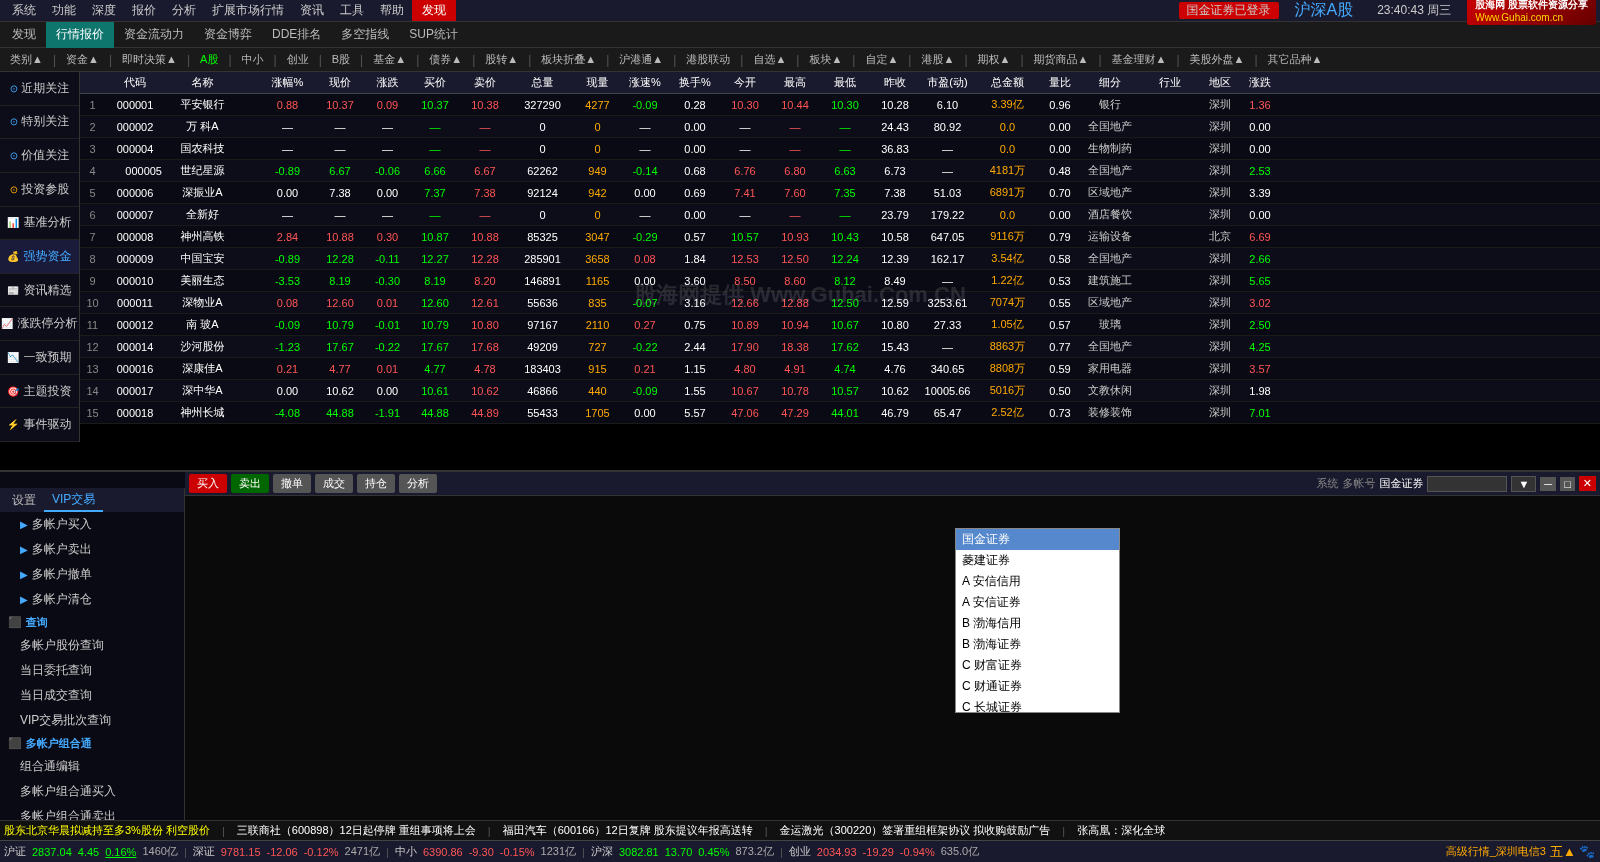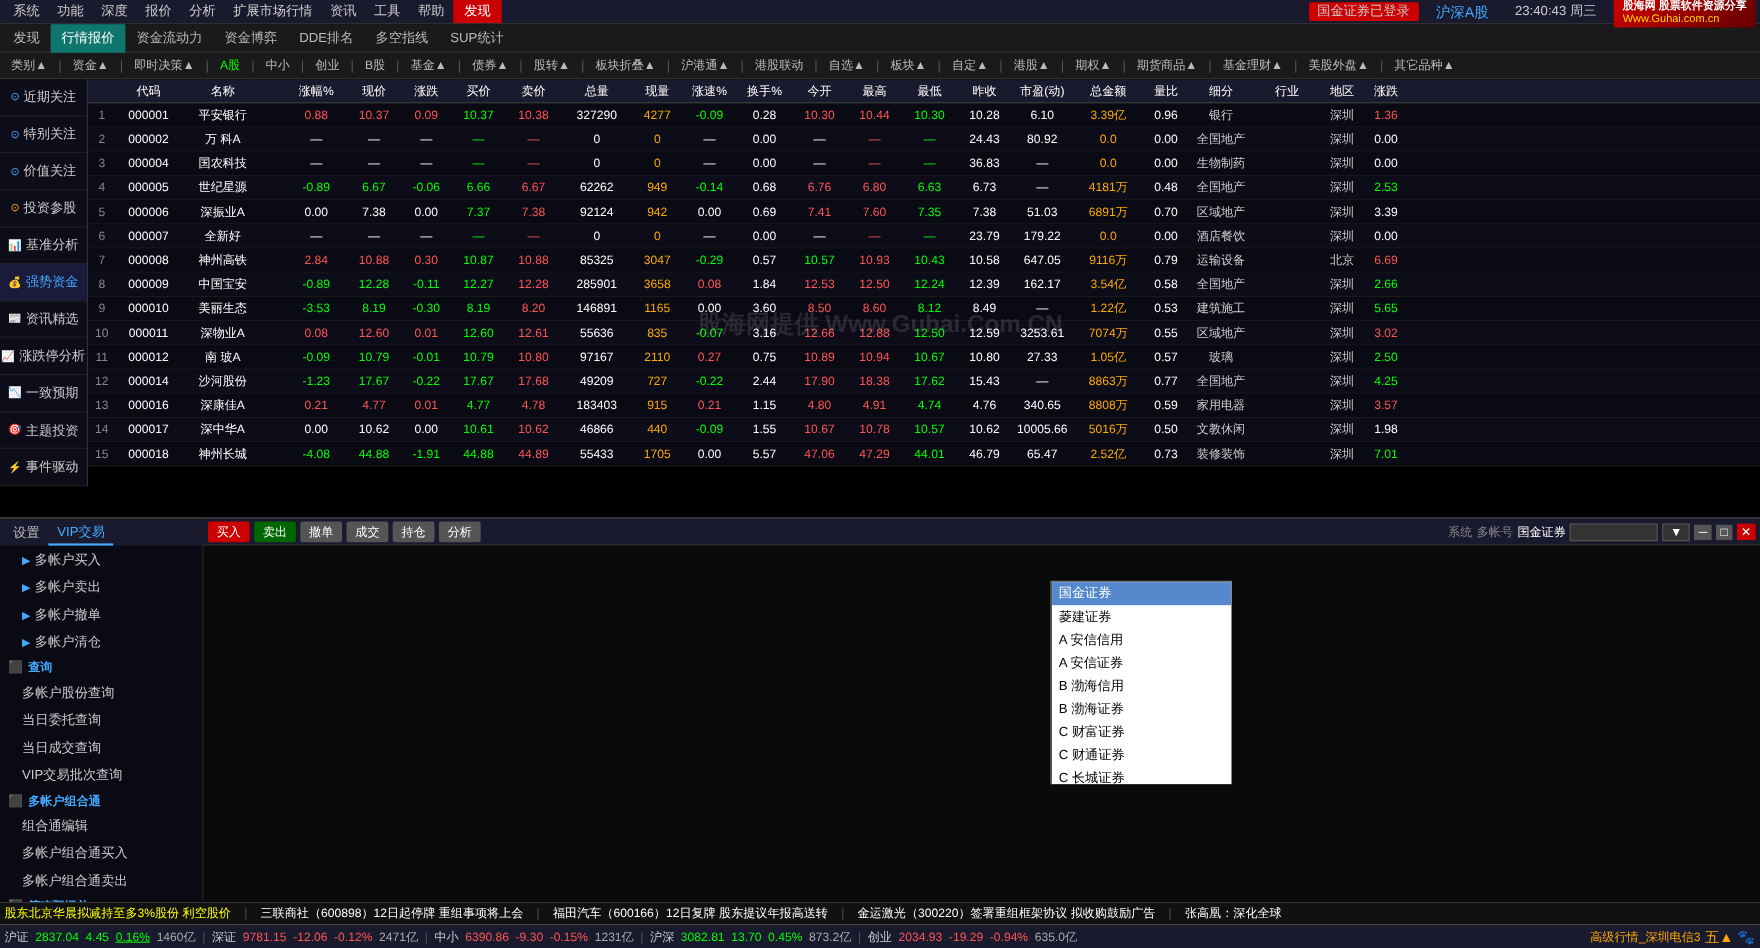--- a/index.html
+++ b/index.html
@@ -96,21 +96,21 @@
   <span>深度</span>
   <span>报价</span>
   <span>分析</span>
   <span>扩展市场行情</span>
   <span>资讯</span>
   <span>工具</span>
   <span>帮助</span>
   <span style="background:#c00;color:#fff;padding:2px 10px;">发现</span>
   <div class="top-right-info" style="margin-left:auto;display:flex;align-items:center;gap:8px;">
     <span class="logged-in-badge">国金证券已登录</span>
-    <span style="color:#4af;font-size:13px;">沪深A股</span>
+    <span style="color:#4af;font-size:16px;">沪深A股</span>
     <span class="time-display">23:40:43 周三</span>
   </div>
 
   <div style="background:linear-gradient(135deg,#cc0000,#660000);padding:2px 8px;margin-left:8px;border-radius:2px;">
     <div style="color:#fff;font-size:10px;font-weight:bold;">股海网 股票软件资源分享</div>
     <div style="color:#ffd700;font-size:10px;">Www.Guhai.com.cn</div>
   </div>
 </div>
 
 <div class="tab-row">
@@ -310,21 +310,21 @@
     <div class="td col-pe" style="color:#fff;">—</div>
     <div class="td col-mktcap" style="color:#fa0;">0.0</div>
     <div class="td col-ratio" style="color:#fff;">0.00</div>
     <div class="td col-extra" style="color:#ccc;">生物制药</div>
     <div class="td col-ind" style="color:#ccc;"></div>
     <div class="td col-city" style="color:#ccc;">深圳</div>
     <div class="td col-extra2 white">0.00</div>
   </div>
         <div class="table-row">
     <div class="td col-idx" style="color:#888;">4</div>
-    <div class="td col-code" style="color:#fff;">000005</div>
+    <div class="td col-code" style="color:#fff;text-align:right;">000005</div>
     <div class="td col-name" style="color:#fff;">世纪星源</div>
     <div class="td" style="width:20px;"></div>
     <div class="td col-change-pct green">-0.89</div>
     <div class="td col-price green">6.67</div>
     <div class="td col-change green">-0.06</div>
     <div class="td col-buy" style="color:#0f0;">6.66</div>
     <div class="td col-sell" style="color:#f55;">6.67</div>
     <div class="td col-vol" style="color:#fff;">62262</div>
     <div class="td col-cur" style="color:#fa0;">949</div>
     <div class="td col-speed green">-0.14</div>
@@ -628,21 +628,21 @@
     <div class="td col-extra2 green">7.01</div>
   </div>
       </div>
   </div>
 </div>
 
 <div style="position:absolute;top:280px;left:50%;transform:translateX(-50%);color:rgba(255,255,255,0.12);font-size:22px;font-weight:bold;white-space:nowrap;z-index:5;pointer-events:none;">股海网提供 Www.Guhai.Com.CN</div>
 
 <div style="position:absolute;bottom:42px;left:0;right:0;height:350px;background:#0a0a14;border-top:2px solid #333;display:flex;">
 
-  <div style="width:185px;background:#0a0a14;border-right:1px solid #333;overflow:hidden;">
+  <div style="width:185px;background:#0a0a14;border-right:1px solid #333;overflow:hidden;margin-top:16px;">
     <div style="background:#1a1a2e;display:flex;height:24px;align-items:center;padding:0 4px;">
       <span class="bottom-tab" style="color:#bbb;">设置</span>
       <span class="bottom-tab active" style="color:#4af;border-bottom:2px solid #4af;padding:2px 8px;">VIP交易</span>
     </div>
     <div class="menu-list" style="height:calc(100% - 24px);overflow-y:auto;">
 
       <div class="menu-item">
         <span style="color:#4af;font-size:10px;">▶</span> 多帐户买入
       </div>
       <div class="menu-item">

